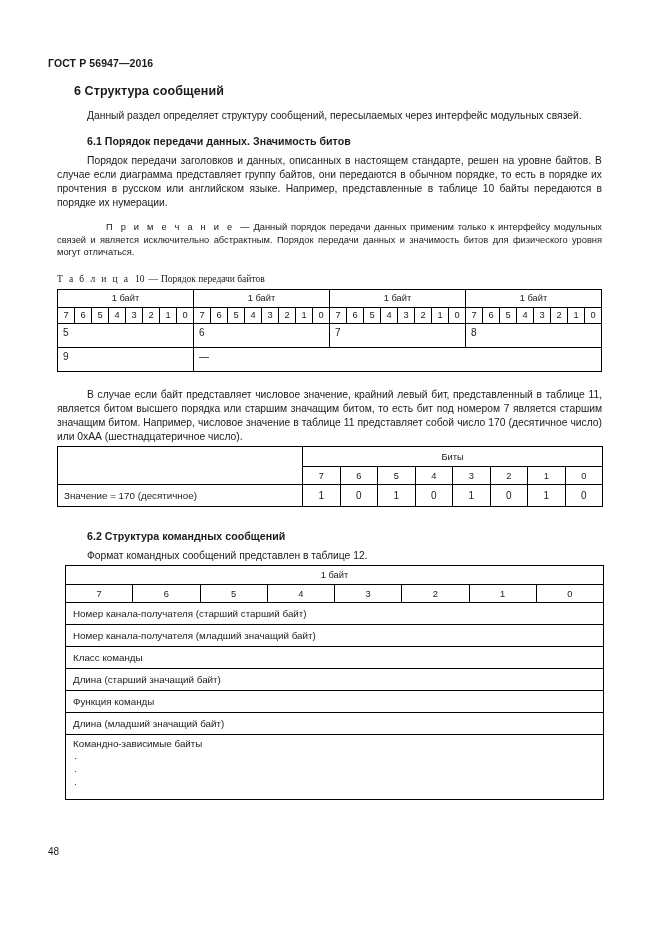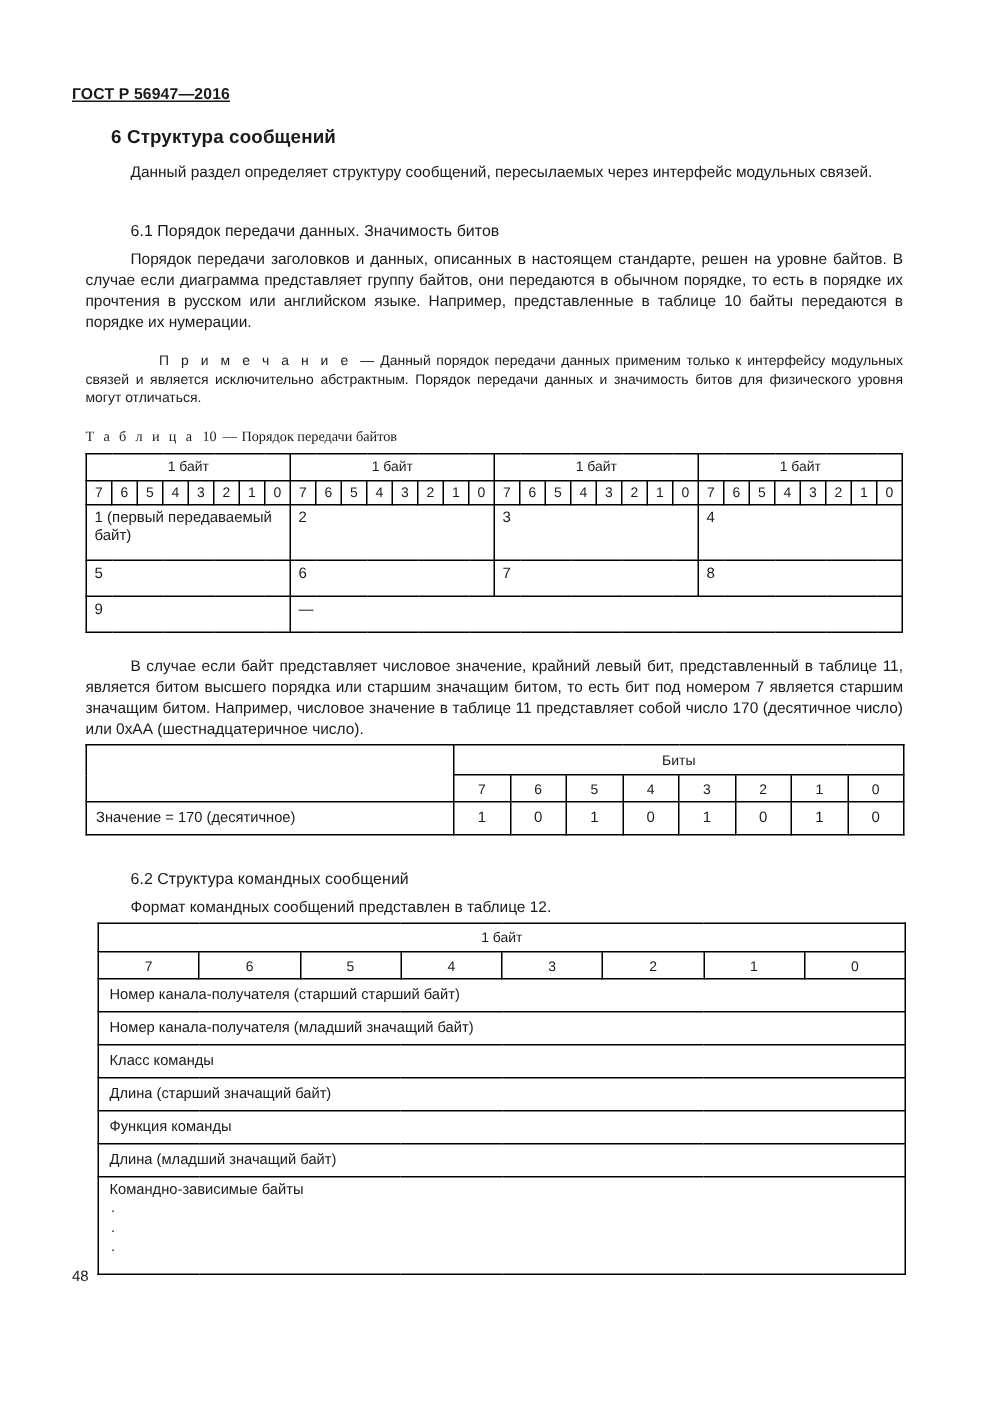--- a/index.html
+++ b/index.html
@@ -25,41 +25,40 @@
 
   
   .running-header {
     position: absolute;
     left: 48px;
     top: 57px;
     font-size: 10.5px;
     font-weight: bold;
     letter-spacing: 0.1px;
     white-space: nowrap;
-    text-decoration: underline;
   }
 
   
   .content {
     position: absolute;
     left: 57px;
     top: 84px;
     width: 545px;
   }
 
   h2.sec-title {
     font-size: 12.5px;
     font-weight: bold;
     margin: 0 0 11px 17px;
     letter-spacing: 0.1px;
   }
   h3.sub-title {
     font-size: 10.6px;
-    font-weight: normal;
-    margin: 25px 0 7px 30px;
+    font-weight: bold;
+    margin: 12px 0 7px 30px;
     letter-spacing: 0.05px;
   }
   p.body-text {
     font-size: 10.3px;
     line-height: 14.1px;
     margin: 0 0 2px 0;
     text-align: justify;
     text-indent: 30px;
     hyphens: none;
   }
@@ -290,26 +289,20 @@
           <td class="bit-head">7</td>
           <td class="bit-head">6</td>
           <td class="bit-head">5</td>
           <td class="bit-head">4</td>
           <td class="bit-head">3</td>
           <td class="bit-head">2</td>
           <td class="bit-head">1</td>
           <td class="bit-head">0</td>
         </tr>
         <tr>
-          <td class="data-cell" colspan="8">1 (первый передаваемый байт)</td>
-          <td class="data-cell" colspan="8">2</td>
-          <td class="data-cell" colspan="8">3</td>
-          <td class="data-cell" colspan="8">4</td>
-        </tr>
-        <tr>
           <td class="data-cell-short" colspan="8">5</td>
           <td class="data-cell-short" colspan="8">6</td>
           <td class="data-cell-short" colspan="8">7</td>
           <td class="data-cell-short" colspan="8">8</td>
         </tr>
         <tr>
           <td class="data-cell-short" colspan="8">9</td>
           <td class="data-cell-short" colspan="24">—</td>
         </tr>
       </tbody>

